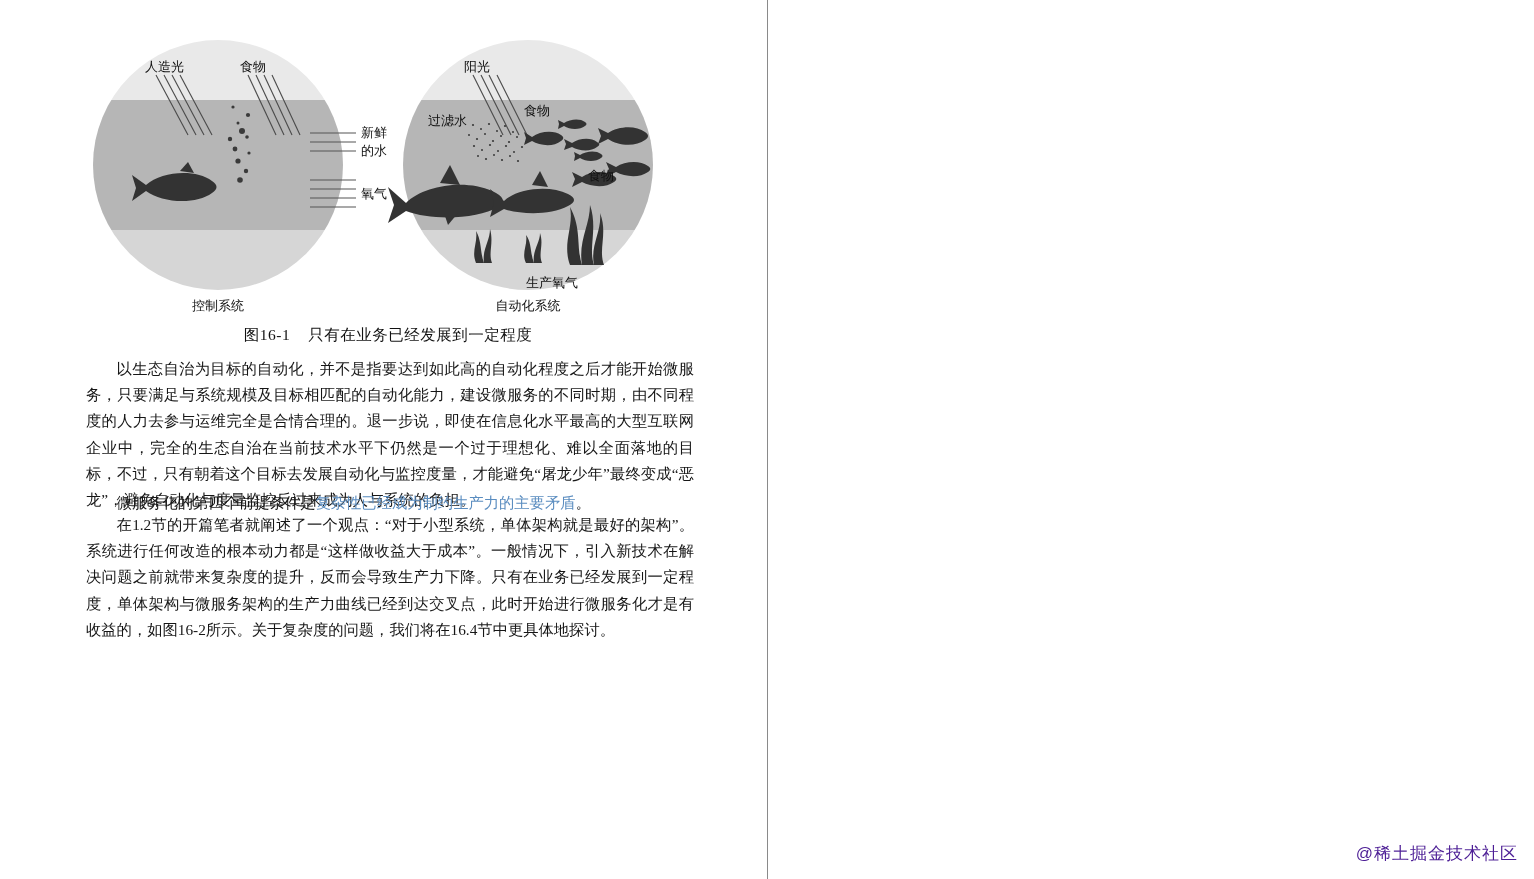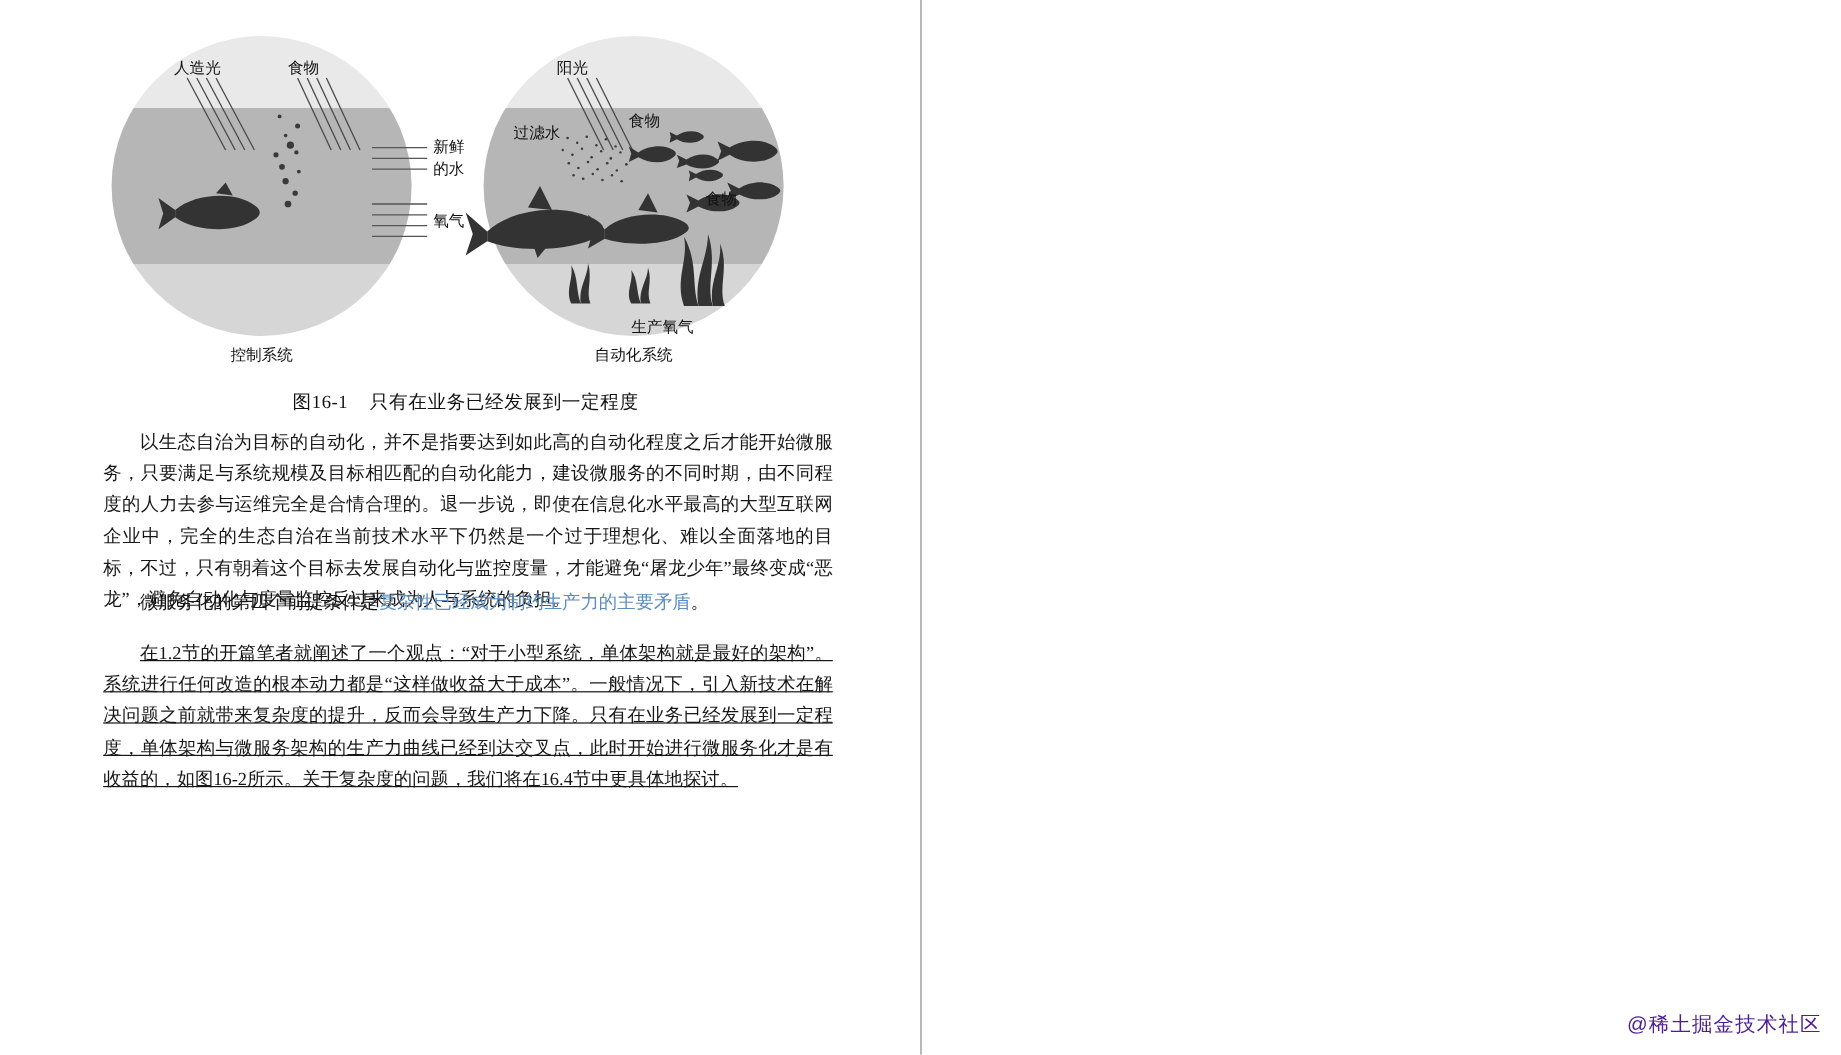--- a/index.html
+++ b/index.html
@@ -18,21 +18,21 @@
     position:absolute;left:767px;top:0;width:1px;height:879px;
     background:#8a8a8a;
   }
 
   
   .col{position:absolute;top:0;height:879px;}
   .col-left{left:0;width:767px;}
   .col-right{left:768px;width:766px;}
 
   
-  .fig1{position:absolute;left:88px;top:15px;width:600px;height:290px;}
+  .fig1{position:absolute;left:88px;top:25px;width:600px;height:290px;}
   .fig1 svg{display:block;}
 
   .fig-caption{
     font-family:"Liberation Serif","DejaVu Serif",serif;
     font-size:15.5px;color:#111;text-align:center;letter-spacing:.5px;
   }
   .fig1-caption{position:absolute;left:88px;top:325px;width:600px;}
   .fig1-caption .num{margin-right:18px;}
 
   
@@ -43,21 +43,21 @@
     line-height:26.2px;
     color:#161616;
     text-align:justify;
     text-justify:inter-ideograph;
   }
   .indent{text-indent:2em;}
   .link-blue{color:#5b8dc0;}
 
   #para-1{left:86px;top:356px;width:608px;}
   #para-2{left:86px;top:490px;width:608px;}
-  #para-3{left:86px;top:532px;width:608px;text-decoration:underline;}
+  #para-3{left:86px;top:512px;width:608px;}
 
   
   .watermark{
     position:absolute;right:16px;bottom:14px;
     font-family:"Liberation Sans","DejaVu Sans",sans-serif;
     font-size:17px;color:#4c1d95;letter-spacing:1px;
     user-select:none;
   }
 </style>
 </head>

